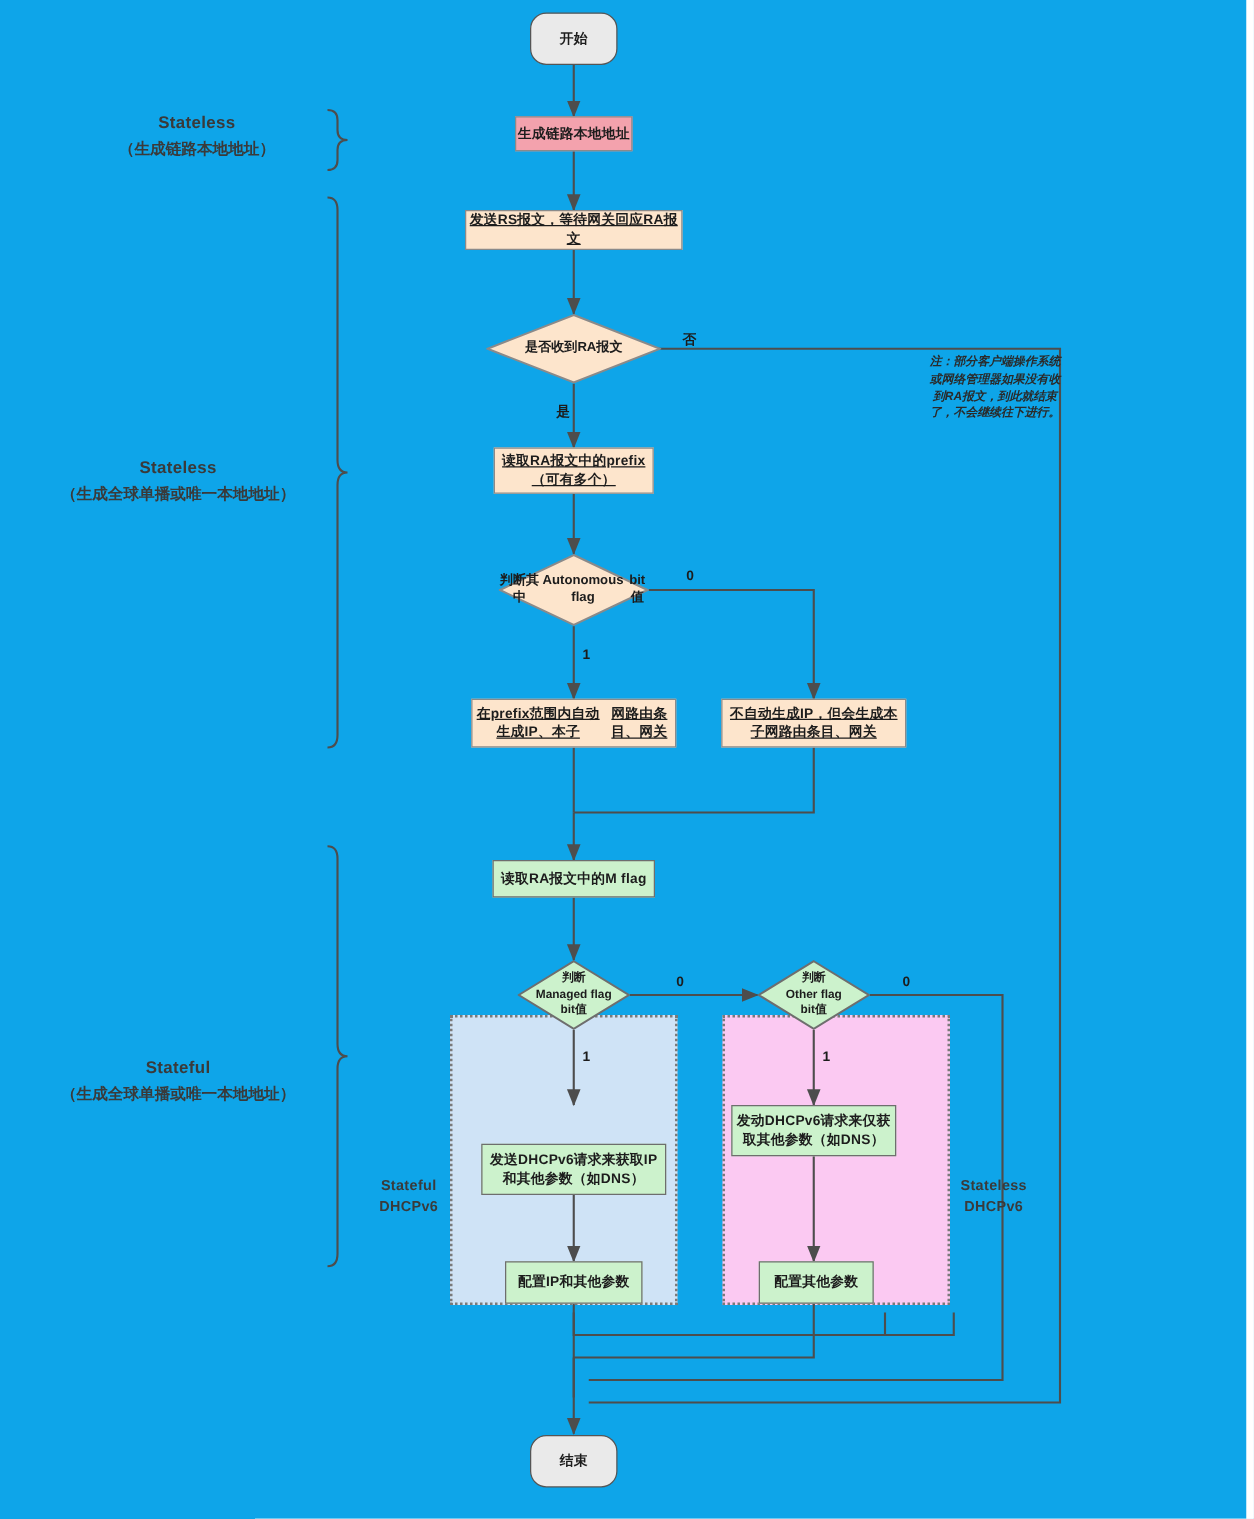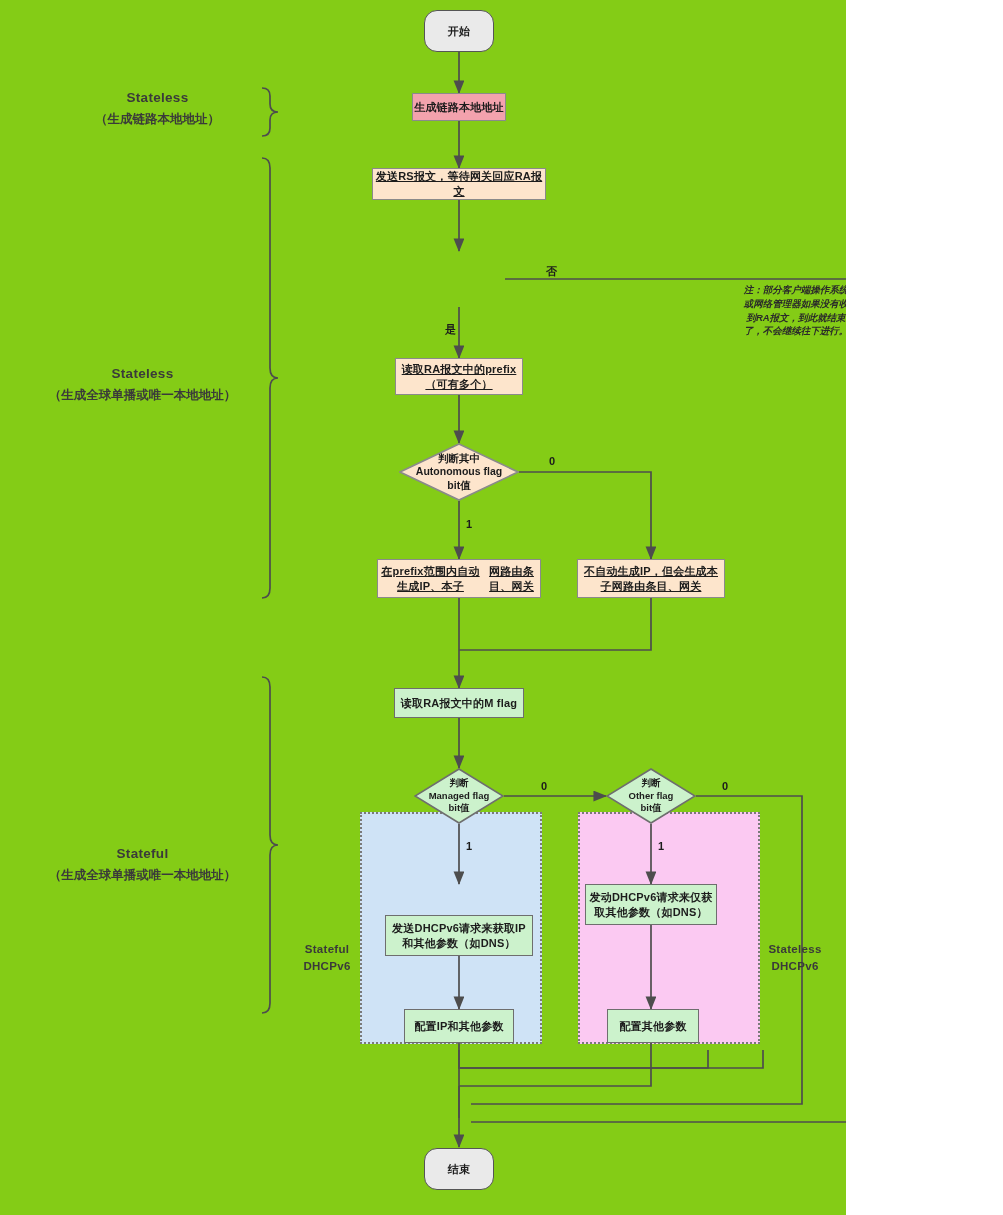--- a/index.html
+++ b/index.html
@@ -3,23 +3,23 @@
 <meta charset="utf-8">
 <style>
   html, body {
     margin: 0;
     padding: 0;
     background: #ffffff;
     font-family: "Liberation Sans", "DejaVu Sans", sans-serif;
   }
   #canvas {
     position: relative;
-    width: 846px;
+    width: 997px;
     height: 1215px;
-    background: #84cc16;
+    background: #0ea5e9;
     overflow: hidden;
   }
   svg.layer {
     position: absolute;
     left: 0;
     top: 0;
     width: 1003px;
     height: 1215px;
   }
   .node {
@@ -188,31 +188,37 @@
   </div>
 
   <div class="node proc proc-pink" style="left:412px; top:93px; width:94px; height:28px;">
     <span>生成链路本地地址</span>
   </div>
 
   <div class="node proc proc-orange" style="left:372px; top:168px; width:174px; height:32px;">
     <span>发送RS报文，等待网关回应RA报文</span>
   </div>
 
+  <div class="diamond-wrap" style="left:389px; top:251px; width:140px; height:56px;">
+    <svg width="140" height="56" xmlns="http://www.w3.org/2000/svg">
+      <polygon points="70,1 139,28 70,55 1,28" fill="#fde5cc" stroke="#8a8a8a" stroke-width="1.6"></polygon>
+    </svg>
+    <div class="diamond-label">是否收到RA报文</div>
+  </div>
 
   <div class="node proc proc-orange" style="left:395px; top:358px; width:128px; height:37px; flex-direction:column;">
     <span>读取RA报文中的prefix</span>
     <span>（可有多个）</span>
   </div>
 
   <div class="diamond-wrap" style="left:399px; top:443px; width:120px; height:58px;">
     <svg width="120" height="58" xmlns="http://www.w3.org/2000/svg">
       <polygon points="60,1 119,29 60,57 1,29" fill="#fde5cc" stroke="#8a8a8a" stroke-width="1.6"></polygon>
     </svg>
-    <div class="diamond-label" style="flex-direction:column;">
+    <div class="diamond-label" style="flex-direction:row;">
       <span>判断其中</span>
       <span>Autonomous flag</span>
       <span>bit值</span>
     </div>
   </div>
 
   <div class="node proc proc-orange" style="left:377px; top:559px; width:164px; height:39px; ">
     <span>在prefix范围内自动生成IP、本子</span>
     <span>网路由条目、网关</span>
   </div>

